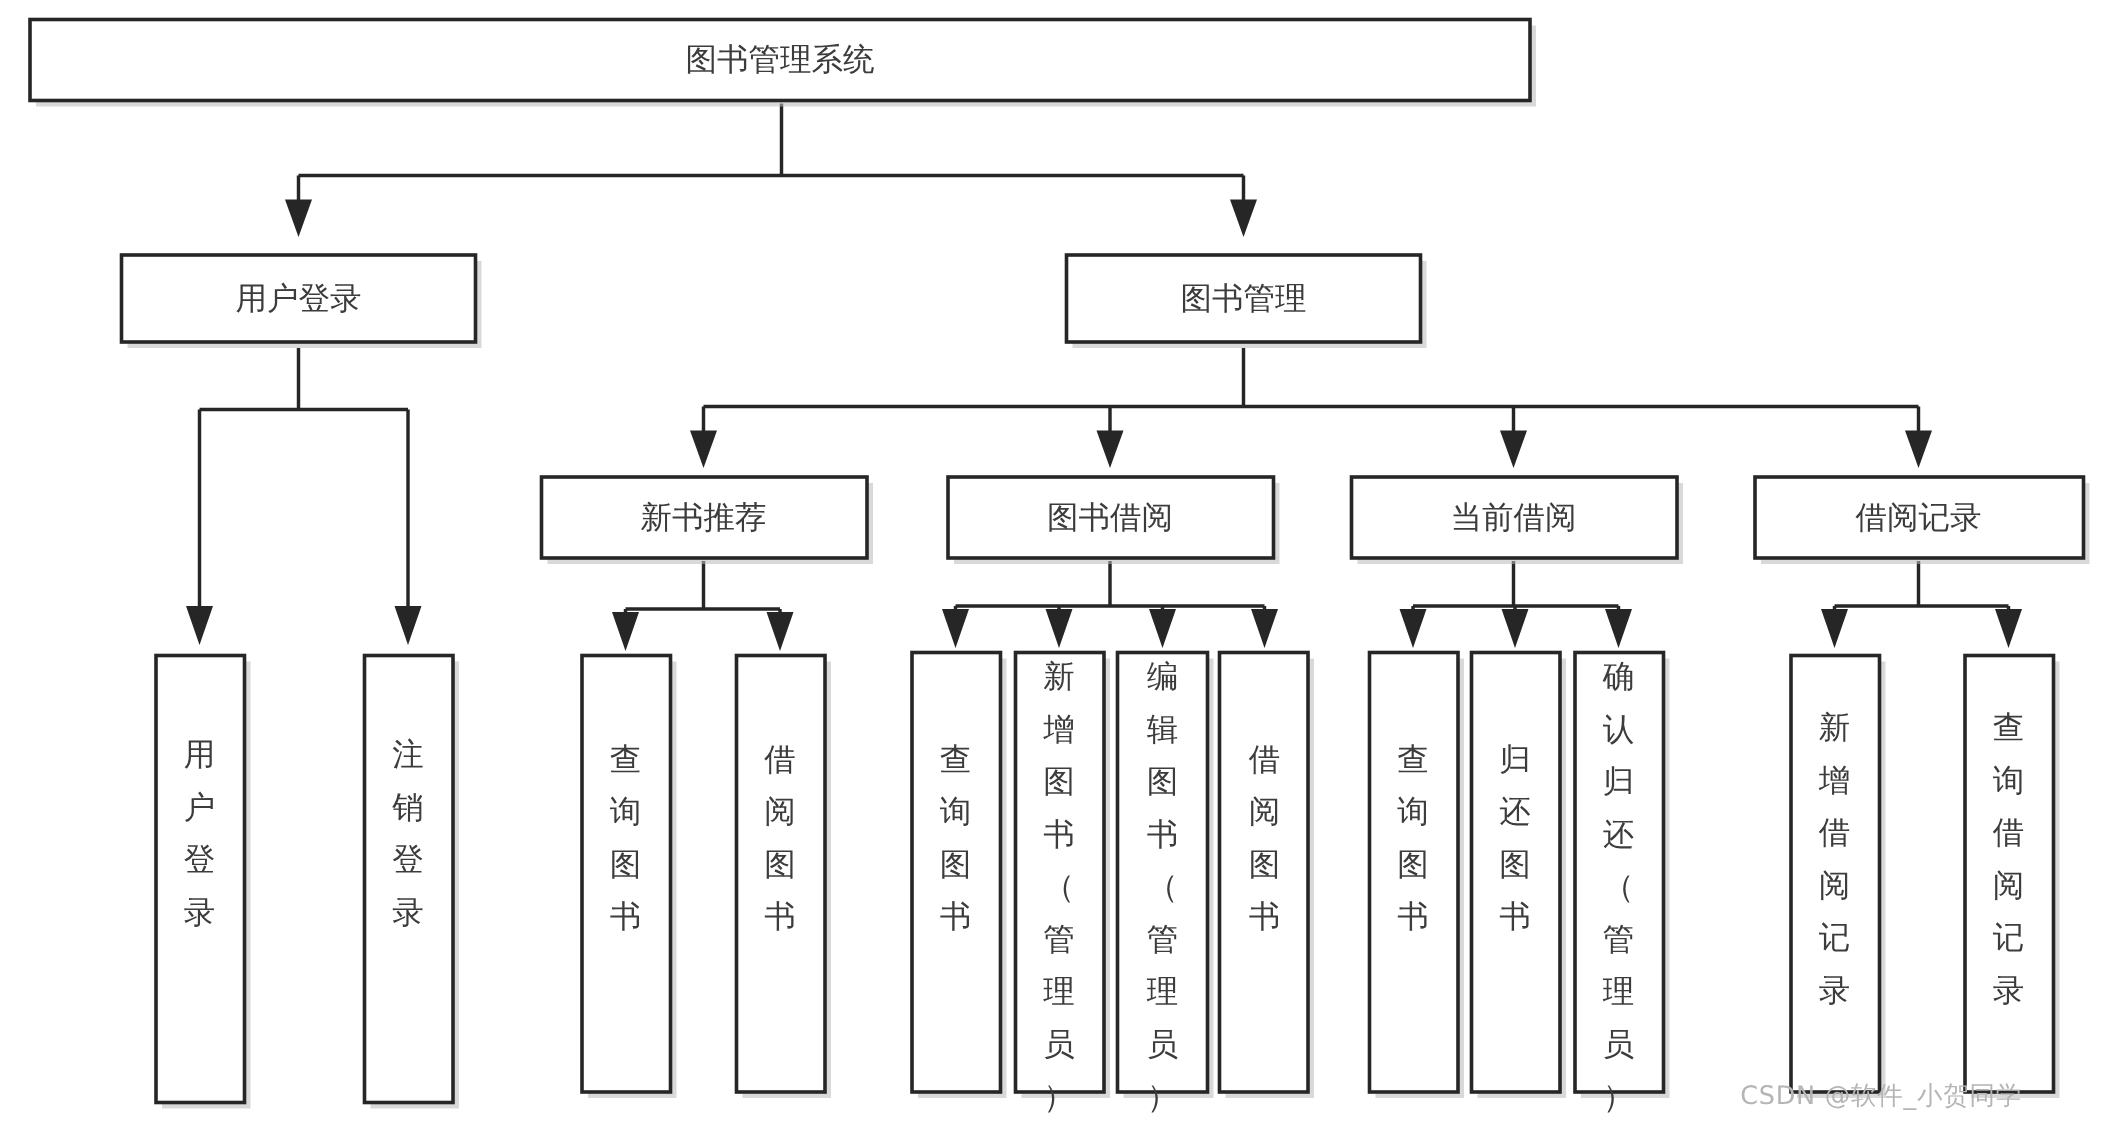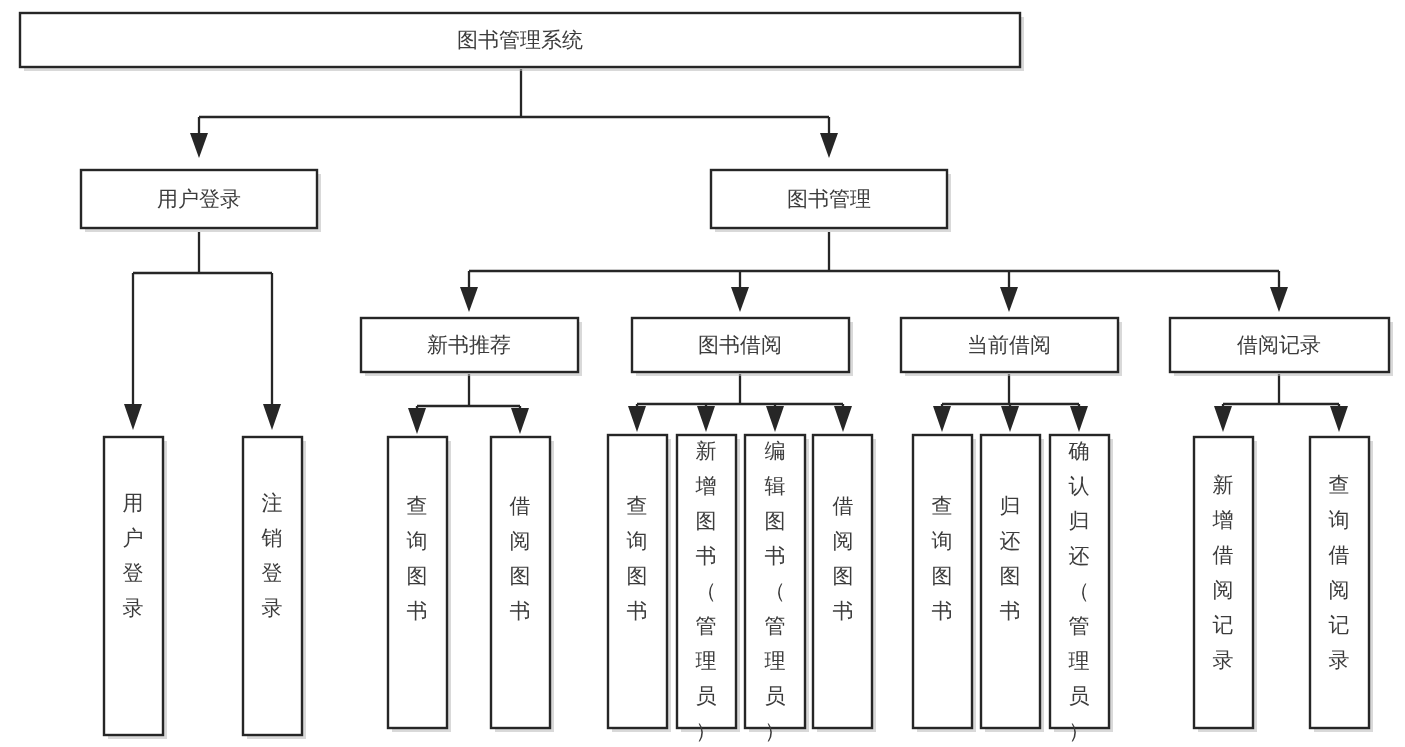--- a/index.html
+++ b/index.html
@@ -268,14 +268,15 @@
     </g>
 
     <g>
       <rect class="node-shadow" x="1314" y="441" width="59" height="291"></rect>
       <rect class="node-box" x="1310" y="437" width="59" height="291"></rect>
       <text class="node-label-vertical" x="1339" y="492"><tspan x="1339" y="492">查</tspan><tspan x="1339" y="527">询</tspan><tspan x="1339" y="562">借</tspan><tspan x="1339" y="597">阅</tspan><tspan x="1339" y="632">记</tspan><tspan x="1339" y="667">录</tspan></text>
     </g>
 
   </svg>
 
+  <div class="watermark">CSDN @软件_小贺同学</div>
 
 </div>
 
 </body></html>

